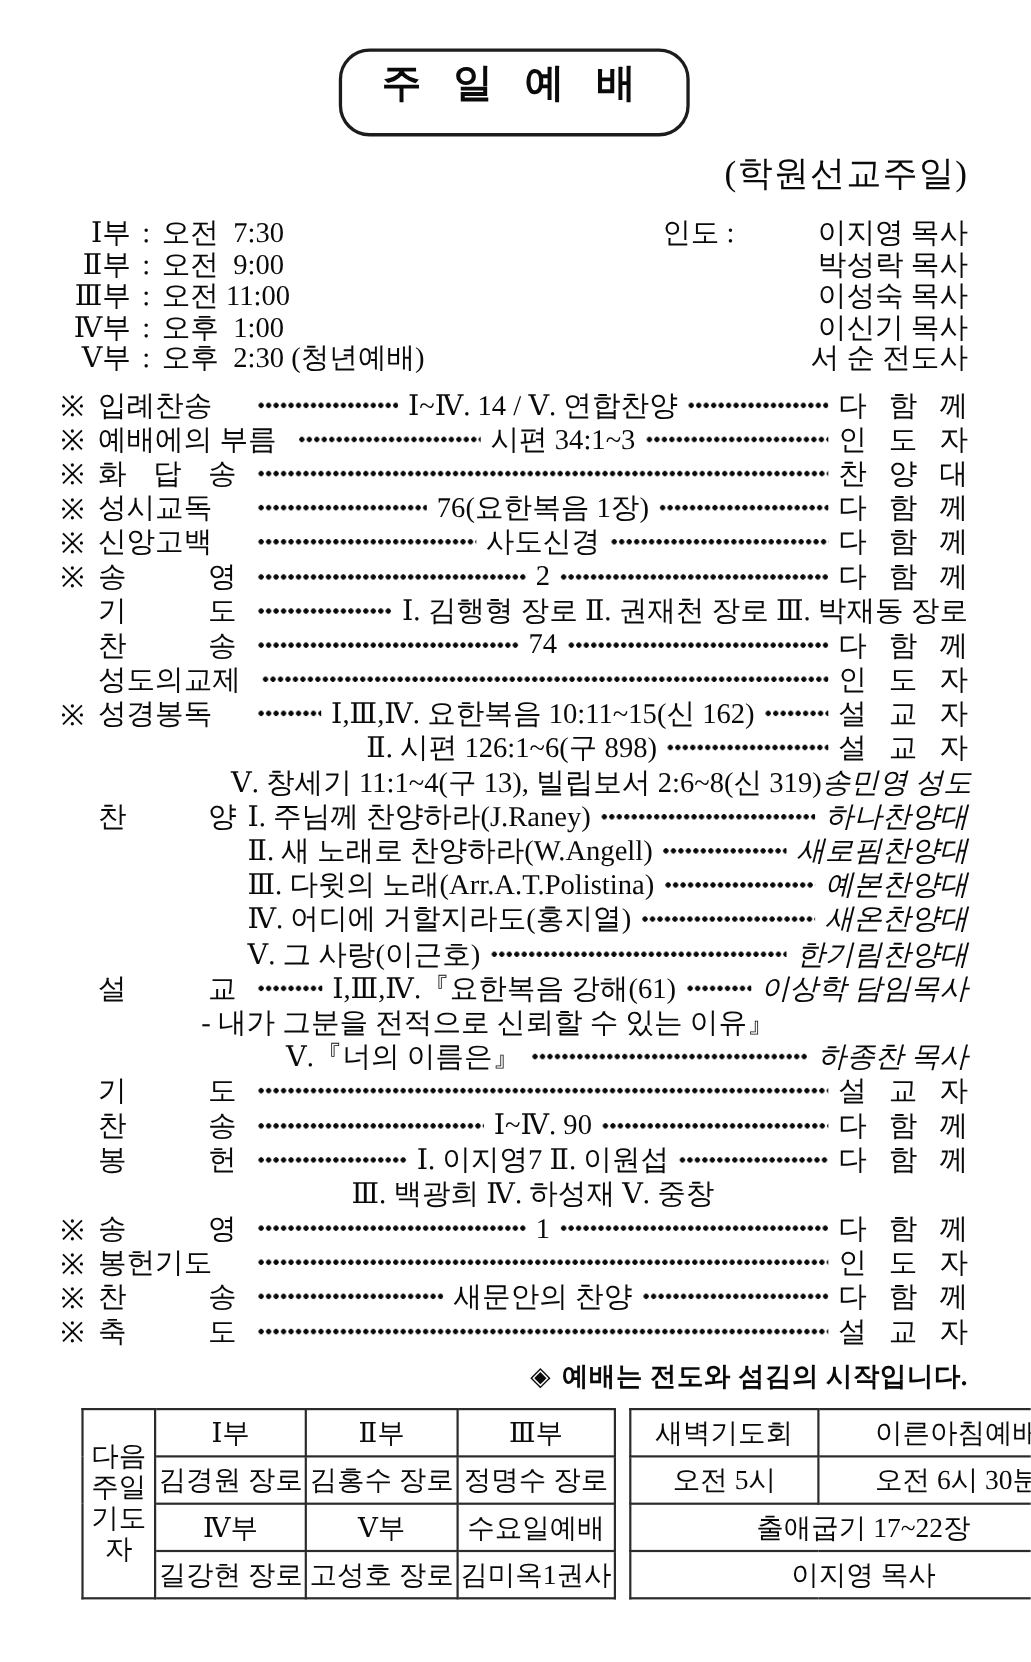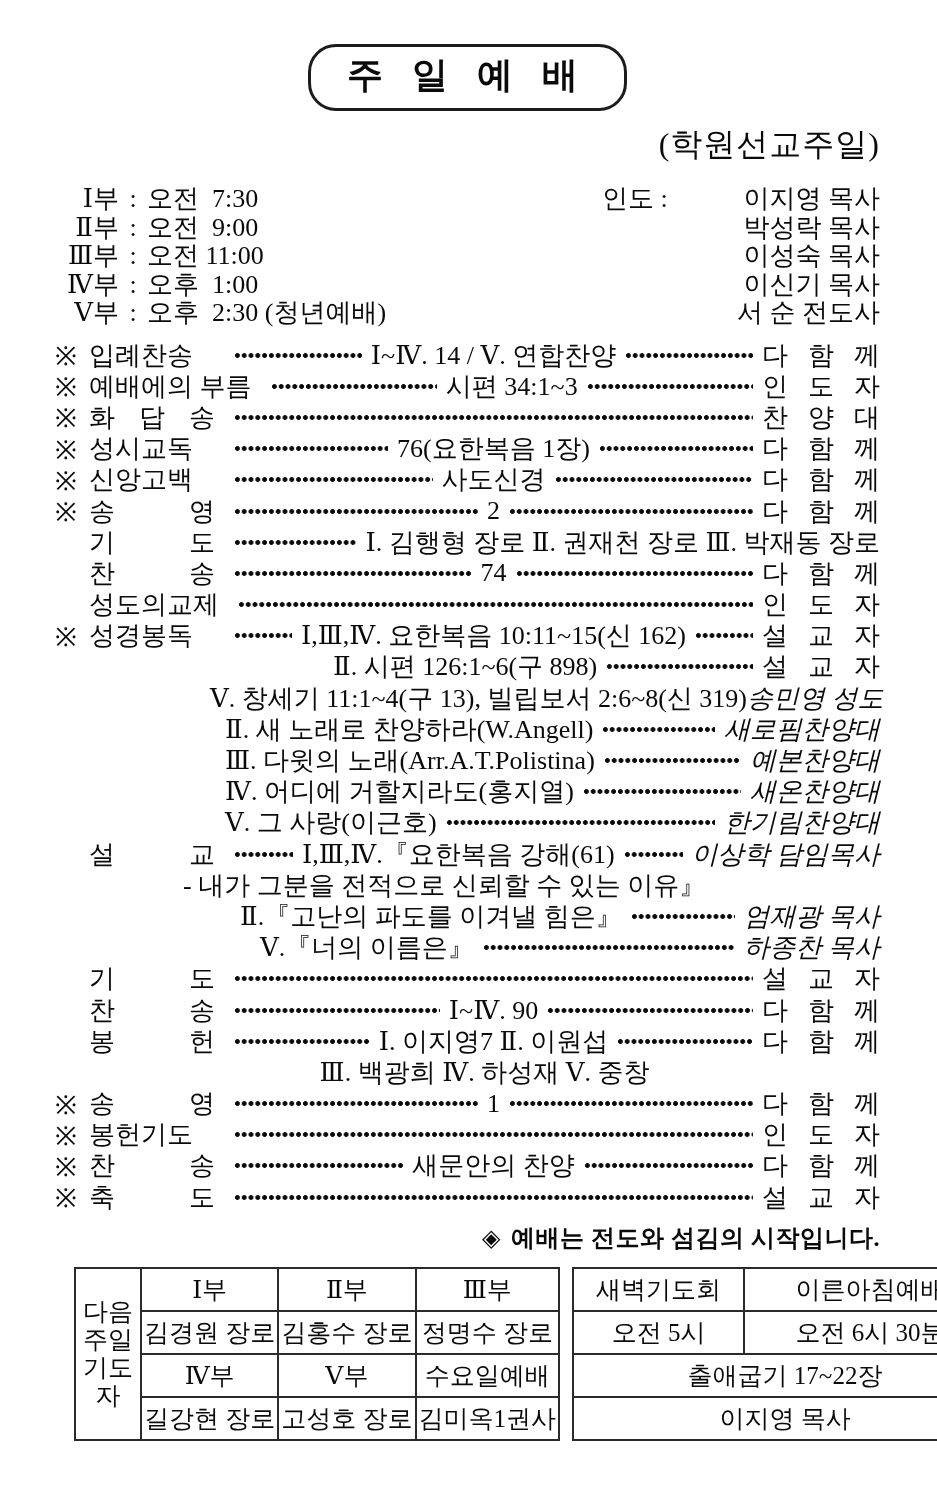--- a/index.html
+++ b/index.html
@@ -7,21 +7,21 @@
     width:937px;height:1511px;background:#ffffff;color:#0a0a0a;
     font-family:"Liberation Serif","DejaVu Serif",serif;
     font-size:26px;overflow:hidden;
   }
   .page{box-sizing:border-box;width:937px;height:1511px;padding:30px 57px 0 55px;}
 
   
   .title-wrap{text-align:center;margin-top:14px;}
   .title-box{
     display:inline-block;border:3px solid #1c1c1c;border-radius:28px;
-    padding:4px 36px 8px;font-size:36px;font-weight:bold;letter-spacing:10px;
+    padding:4px 36px 21px;font-size:36px;font-weight:bold;letter-spacing:10px;
   }
   .subtitle{text-align:right;font-size:32px;margin-top:12px;letter-spacing:1px;}
 
   
   .times{margin-top:14px;}
   .trow{display:flex;align-items:baseline;height:28.5px;white-space:pre;}
   .part{width:64px;text-align:right;}
   .colon{width:28px;text-align:center;}
   .lhead{margin-left:auto;width:96px;}
   .lname{width:182px;text-align:right;}
@@ -126,39 +126,39 @@
     <div class="row">
       <span class="mark">※</span><span class="label">성경봉독</span><span class="dots"></span><span class="center">Ⅰ,Ⅲ,Ⅳ. 요한복음 10:11~15(신 162)</span><span class="dots"></span><span class="rightj">설 교 자</span>
     </div>
     <div class="row">
       <span class="mark"></span><span class="sp244"></span><span class="center">Ⅱ. 시편 126:1~6(구 898)</span><span class="dots"></span><span class="rightj">설 교 자</span>
     </div>
     <div class="row">
       <span class="mark"></span><span class="sp121"></span><span class="center">Ⅴ. 창세기 11:1~4(구 13), 빌립보서 2:6~8(신 319)</span><span class="gap"></span><span class="rightp">송민영 성도</span>
     </div>
     <div class="row">
+      <span class="mark"></span><span class="label">찬 양</span><span class="center">Ⅰ. 주님께 찬양하라(J.Raney)</span><span class="dots"></span><span class="rightp">하나찬양대</span>
+    </div>
+    <div class="row">
       <span class="mark"></span><span class="label empty"></span><span class="center">Ⅱ. 새 노래로 찬양하라(W.Angell)</span><span class="dots"></span><span class="rightp">새로핌찬양대</span>
     </div>
     <div class="row">
       <span class="mark"></span><span class="label empty"></span><span class="center">Ⅲ. 다윗의 노래(Arr.A.T.Polistina)</span><span class="dots"></span><span class="rightp">예본찬양대</span>
     </div>
     <div class="row">
       <span class="mark"></span><span class="label empty"></span><span class="center">Ⅳ. 어디에 거할지라도(홍지열)</span><span class="dots"></span><span class="rightp">새온찬양대</span>
     </div>
     <div class="row">
       <span class="mark"></span><span class="label empty"></span><span class="center">Ⅴ. 그 사랑(이근호)</span><span class="dots"></span><span class="rightp">한기림찬양대</span>
     </div>
     <div class="row">
       <span class="mark"></span><span class="label">설 교</span><span class="dots"></span><span class="center">Ⅰ,Ⅲ,Ⅳ.『요한복음 강해(61)</span><span class="dots"></span><span class="rightp">이상학 담임목사</span>
     </div>
     <div class="row">
       <span class="mark"></span><span class="sp94"></span><span class="center">- 내가 그분을 전적으로 신뢰할 수 있는 이유』</span>
-    </div>
-    <div class="row">
-      <span class="mark"></span><span class="sp151"></span><span class="center">Ⅱ.『고난의 파도를 이겨낼 힘은』</span><span class="dots"></span><span class="rightp">엄재광 목사</span>
     </div>
     <div class="row">
       <span class="mark"></span><span class="sp171"></span><span class="center">Ⅴ.『너의 이름은』</span><span class="dots"></span><span class="rightp">하종찬 목사</span>
     </div>
     <div class="row">
       <span class="mark"></span><span class="label">기 도</span><span class="dots"></span><span class="rightj">설 교 자</span>
     </div>
     <div class="row">
       <span class="mark"></span><span class="label">찬 송</span><span class="dots"></span><span class="center">Ⅰ~Ⅳ. 90</span><span class="dots"></span><span class="rightj">다 함 께</span>
     </div>

